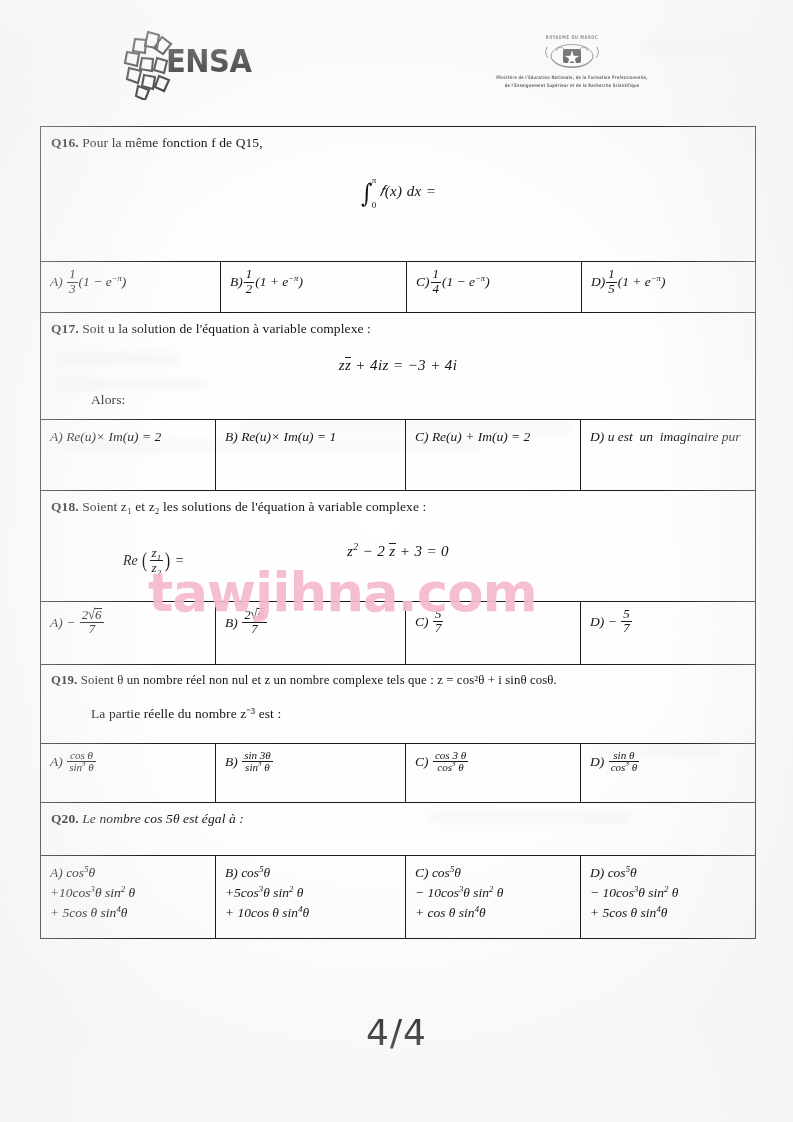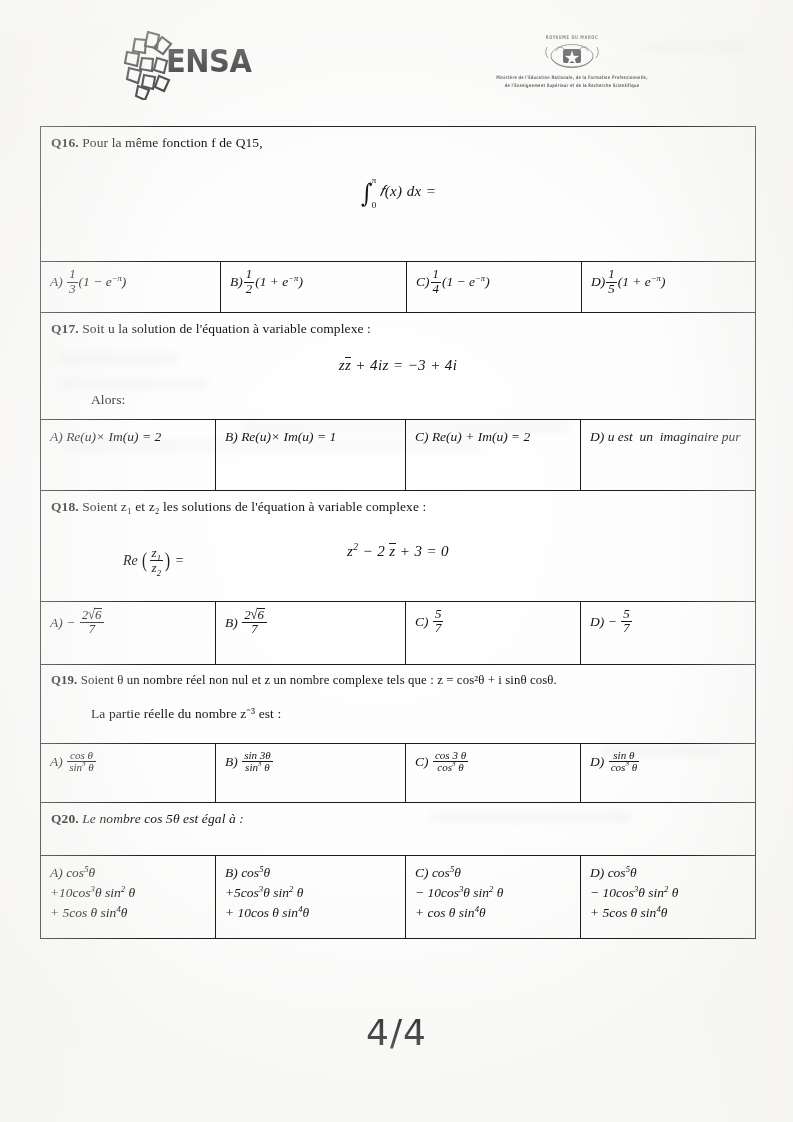--- a/index.html
+++ b/index.html
@@ -476,17 +476,18 @@
         <div class="optstack">
           <div><span>D)</span> cos<sup class="exp">5</sup>θ</div>
           <div>− 10cos<sup class="exp">3</sup>θ sin<sup class="exp">2</sup> θ</div>
           <div>+ 5cos θ sin<sup class="exp">4</sup>θ</div>
         </div>
       </div>
     </div>
 
   </div>
 
+  <div class="watermark">tawjihna.com</div>
 
   <div class="pagenum">4/4</div>
 
   <div class="scan-noise"></div>
 </div>
 
 </body></html>

